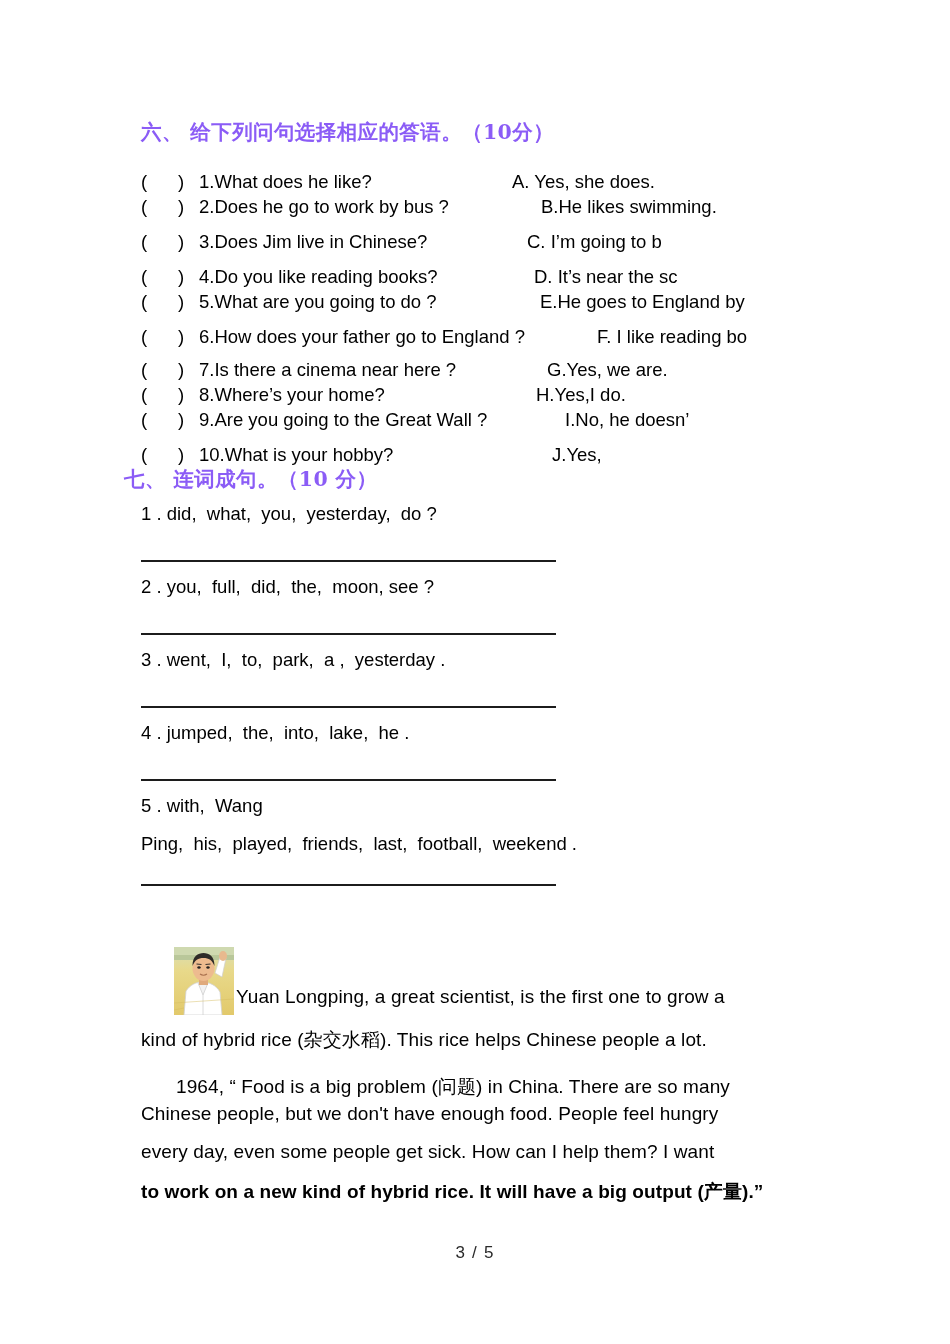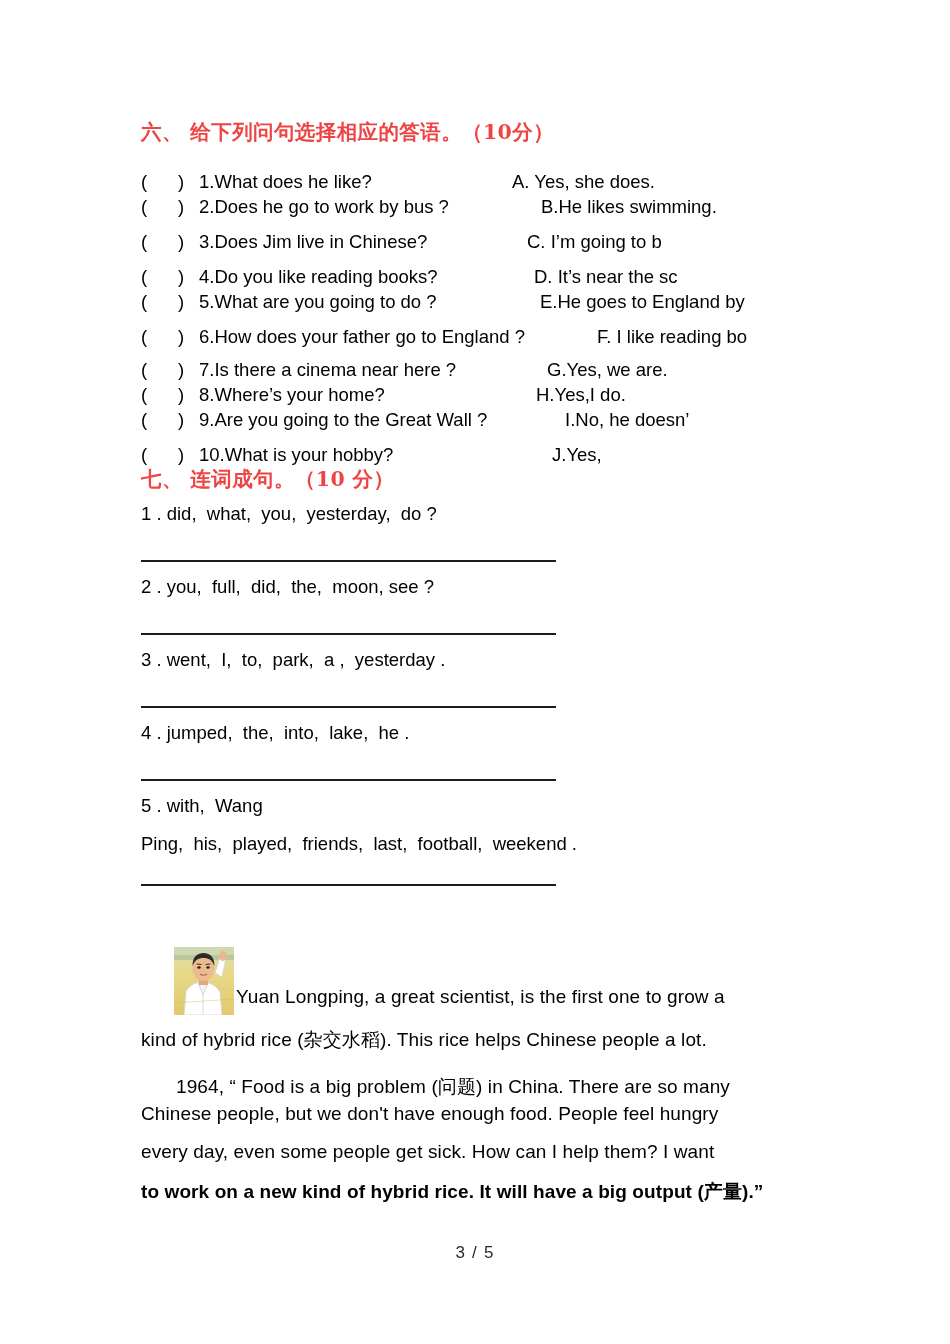--- a/index.html
+++ b/index.html
@@ -26,21 +26,21 @@
   }
 
   
   .section-heading {
     position: absolute;
     font-family: "DejaVu Serif", "Liberation Serif", serif;
     font-weight: bold;
     font-size: 20.5px;
     letter-spacing: 0.4px;
     white-space: pre;
-    color: #ef4444;
+    color: #8b5cf6;
   }
 
   
   .match-row {
     position: absolute;
     left: 141px;
     width: 700px;
     height: 26px;
     font-size: 18.5px;
     white-space: pre;
@@ -165,21 +165,21 @@
     <span class="match-q" style="left:58px;"><span>9.</span><span>Are you going to the Great Wall ?</span></span>
     <span class="match-a" style="left:424px;">I.No, he doesn’</span>
   </div>
 
   <div class="match-row" style="top:444px;">
     <span class="match-paren">(      )</span>
     <span class="match-q" style="left:58px;"><span>10.</span><span>What is your hobby?</span></span>
     <span class="match-a" style="left:411px;">J.Yes,</span>
   </div>
 
-  <div class="section-heading" style="left:141px; top:465px;">七、 连词成句。（10 分）</div>
+  <div class="section-heading" style="left:124px; top:465px;">七、 连词成句。（10 分）</div>
 
   <div class="order-item" style="top:503px;">1 . did,  what,  you,  yesterday,  do ?</div>
   <div class="blank-line" style="top:560px;"></div>
 
   <div class="order-item" style="top:576px;">2 . you,  full,  did,  the,  moon, see ?</div>
   <div class="blank-line" style="top:633px;"></div>
 
   <div class="order-item" style="top:649px;">3 . went,  I,  to,  park,  a ,  yesterday .</div>
   <div class="blank-line" style="top:706px;"></div>
 

